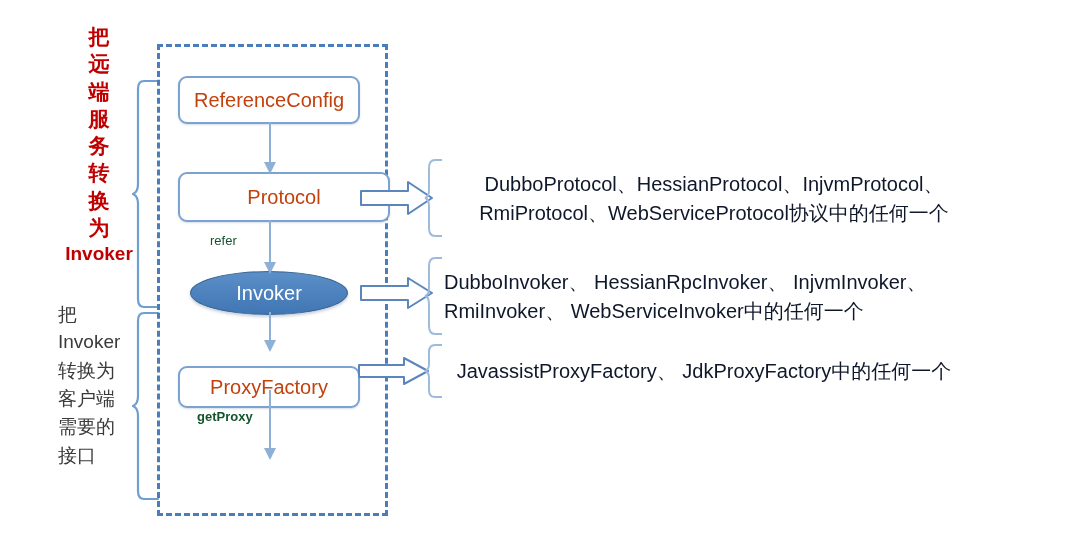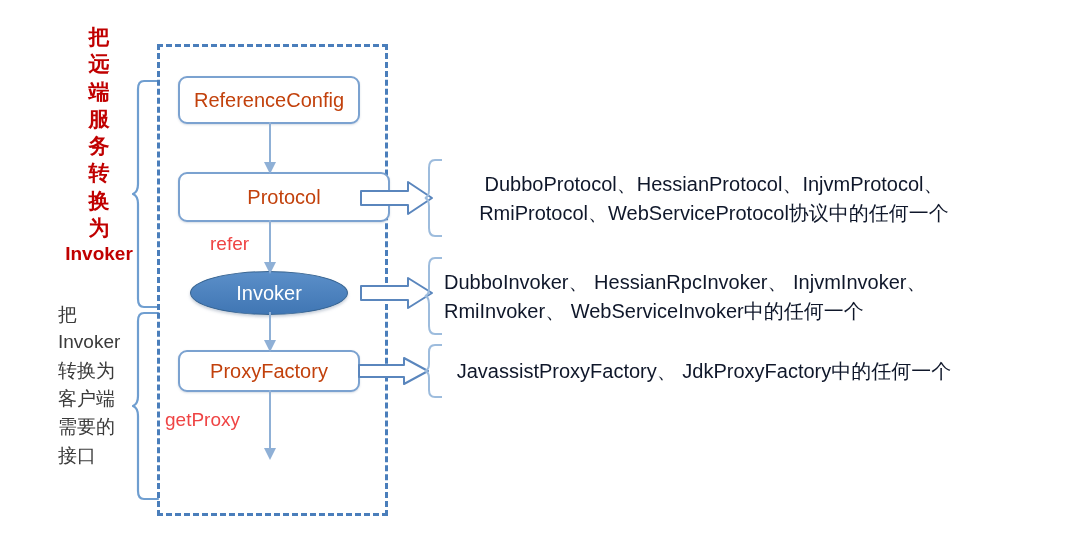--- a/index.html
+++ b/index.html
@@ -90,21 +90,21 @@
     border-radius: 9px;
     color: #c2410c;
     font-size: 20px;
     display: flex;
     align-items: center;
     justify-content: center;
     box-shadow: 0 1px 2px rgba(120,140,170,0.30);
   }
   #node-referenceconfig { left: 178px; top: 76px;  width: 182px; height: 48px; }
   #node-protocol        { left: 178px; top: 172px; width: 212px; height: 50px; }
-  #node-proxyfactory    { left: 178px; top: 350px; width: 182px; height: 42px; }
+  #node-proxyfactory    { left: 178px; top: 366px; width: 182px; height: 42px; }
 
   .node-ellipse {
     position: absolute;
     box-sizing: border-box;
     background: #4a7ebb;
     background: linear-gradient(180deg, #5b8fc9 0%, #4076b4 100%);
     border: 1px solid #35628f;
     border-radius: 50%;
     color: #ffffff;
     font-size: 20px;
@@ -114,26 +114,26 @@
     box-shadow: 0 2px 3px rgba(100,120,150,0.35);
   }
   #node-invoker { left: 190px; top: 271px; width: 158px; height: 44px; }
   #node-ref     { left: 205px; top: 456px; width: 128px; height: 44px; }
 
   
   .conn { position: absolute; }
 
   .arrow-label {
     position: absolute;
-    color: #ef4444;
-    font-size: 19px;
+    color: #14532d;
+    font-size: 13px;
     white-space: nowrap;
   }
   #label-refer    { left: 210px; top: 233px; }
-  #label-getproxy { left: 165px; top: 409px; }
+  #label-getproxy { left: 197px; top: 409px; font-weight: bold; }
 
   
   .block-arrow { position: absolute; }
 
   
   .annotation {
     position: absolute;
     color: #0f172a;
     font-size: 20px;
     line-height: 1.45;

